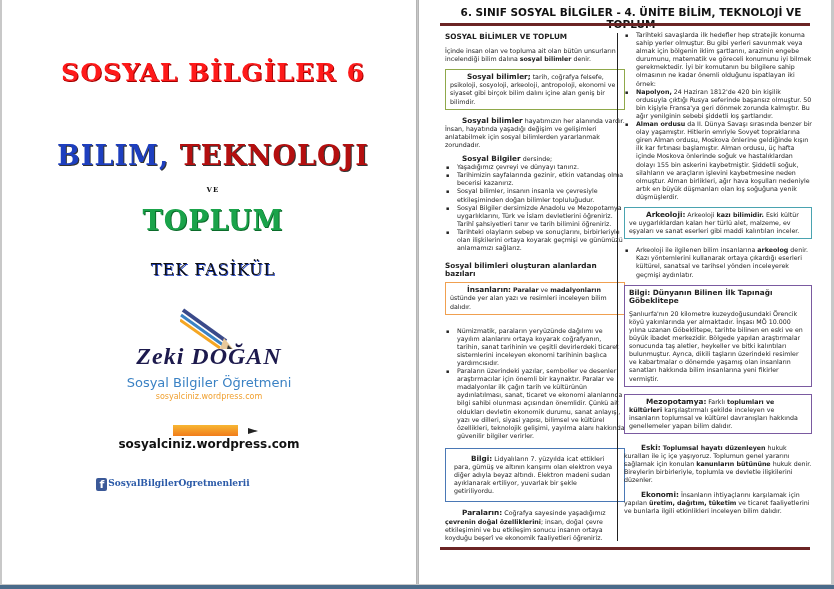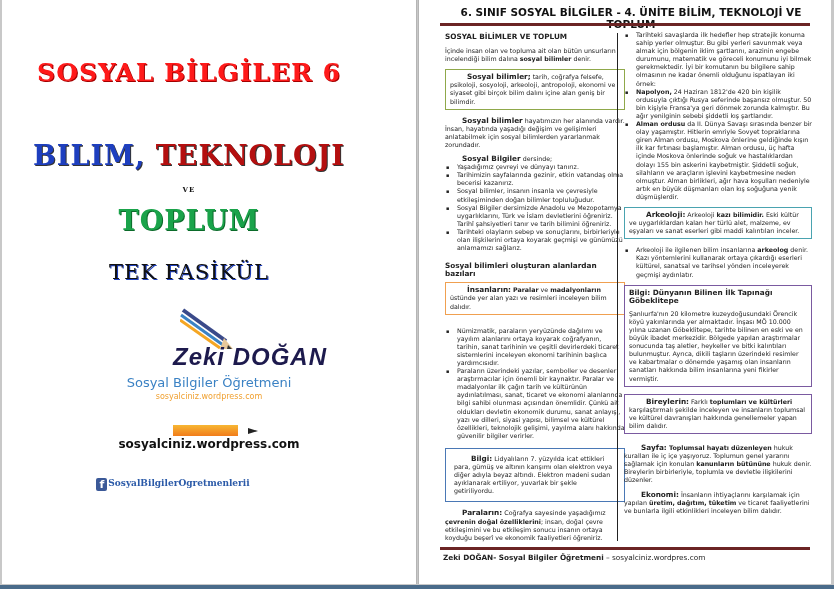--- a/index.html
+++ b/index.html
@@ -2,32 +2,32 @@
 <html><head>
 <meta charset="utf-8">
 <style>
   html,body{margin:0;padding:0;}
   body{width:834px;height:589px;background:#d9d9d9;position:relative;overflow:hidden;font-family:"DejaVu Sans",sans-serif;}
   .viewer{position:absolute;left:0;top:0;width:834px;height:586px;background:#c8c8c8;}
   .page{position:absolute;background:#fff;top:0;height:584px;}
   .page-left{left:2px;width:414px;border-right:1px solid #b5b5b5;}
   .page-right{left:418px;width:412px;border-left:1px solid #b5b5b5;}
   .bottom-bar{position:absolute;left:0;top:585px;width:834px;height:4px;background:#4a6b8a;}
-  .c-title{position:absolute;left:0;width:374px;text-align:center;font-family:"DejaVu Serif",serif;font-weight:bold;letter-spacing:1px;}
+  .c-title{position:absolute;left:0;width:374px;text-align:center;font-family:"DejaVu Serif",serif;font-weight:bold;letter-spacing:1px;padding-left:24px;}
   .t1{top:58px;font-size:25px;color:#ff1a1a;text-shadow:1px 1px 0 #a30000;}
   .t2{top:112px;font-size:9px;color:#111;}
   .t3{top:140px;font-size:27px;text-shadow:1px 1px 0 #333;}
   .t3 .blue{color:#1e3fbf;}
   .t3 .red{color:#b40f0f;}
   .t4{top:185px;font-size:7px;color:#111;}
   .t5{top:205px;font-size:27px;color:#1aa34a;text-shadow:1px 1px 0 #0b6b2a;}
-  .t6{top:260px;font-size:21px;color:#111;font-weight:normal;text-shadow:1px 1px 0 #1e3fbf;}
+  .t6{top:260px;font-size:16px;color:#111;font-weight:normal;text-shadow:1px 1px 0 #1e3fbf;}
 
   .pencil{position:absolute;left:178px;top:307px;width:60px;height:45px;}
-  .zeki{position:absolute;left:0;width:414px;top:343px;text-align:center;font-family:Liberation Sans, sans-serif;font-style:italic;font-weight:bold;font-size:24px;color:#1d1a4d;letter-spacing:1px;padding-left:41px;}
+  .zeki{position:absolute;left:0;width:414px;top:343px;text-align:center;font-family:Liberation Serif, serif;font-style:italic;font-weight:bold;font-size:24px;color:#1d1a4d;letter-spacing:1px;}
   .teacher{position:absolute;left:0;width:414px;top:375px;text-align:center;font-size:13px;color:#3b82c4;}
   .site-small{position:absolute;left:0;width:414px;top:392px;text-align:center;font-size:8px;color:#f0a030;}
   .pen-bar{position:absolute;left:171px;top:425px;width:65px;height:11px;background:linear-gradient(#f7b733,#f17c1b);}
   .pen-tip{position:absolute;left:246px;top:428px;width:0;height:0;border-left:10px solid #222;border-top:3px solid transparent;border-bottom:3px solid transparent;}
   .site-big{position:absolute;left:0;width:414px;top:437px;text-align:center;font-size:12px;font-weight:bold;color:#111;}
   .fb{position:absolute;left:0;width:342px;top:478px;text-align:center;font-family:"DejaVu Serif",serif;font-size:9px;font-weight:bold;color:#2b5aa8;}
   .fb-icon{display:inline-block;width:11px;height:13px;background:#3b5998;color:#fff;font-size:11px;line-height:14px;text-align:center;border-radius:2px;vertical-align:-2px;margin-right:1px;font-family:"DejaVu Sans",sans-serif;}
 
   
   .hdr{position:absolute;left:33px;width:358px;top:6px;text-align:center;font-weight:bold;font-size:10.5px;color:#111;}
@@ -147,26 +147,25 @@
       <ul>
         <li><span>Arkeoloji ile ilgilenen bilim insanlarına </span><b>arkeolog</b><span> denir. Kazı yöntemlerini kullanarak ortaya çıkardığı eserleri kültürel, sanatsal ve tarihsel yönden inceleyerek geçmişi aydınlatır.</span></li>
       </ul>
 
       <div class="box box-purple">
         <div class="h7" style="margin-bottom:5px;">Bilgi: Dünyanın Bilinen İlk Tapınağı Göbeklitepe</div>
         <div>Şanlıurfa'nın 20 kilometre kuzeydoğusundaki Örencik köyü yakınlarında yer almaktadır. İnşası MÖ 10.000 yılına uzanan Göbeklitepe, tarihte bilinen en eski ve en büyük ibadet merkezidir. Bölgede yapılan araştırmalar sonucunda taş aletler, heykeller ve bitki kalıntıları bulunmuştur. Ayrıca, dikili taşların üzerindeki resimler ve kabartmalar o dönemde yaşamış olan insanların sanatları hakkında bilim insanlarına yeni fikirler vermiştir.</div>
       </div>
 
       <div class="box box-purple">
-        <span class="lead">Bireylerin:</span><span> Farklı </span><b>toplumları ve kültürleri</b><span> karşılaştırmalı şekilde inceleyen ve insanların toplumsal ve kültürel davranışları hakkında genellemeler yapan bilim dalıdır.</span>
+        <span class="lead">Mezopotamya:</span><span> Farklı </span><b>toplumları ve kültürleri</b><span> karşılaştırmalı şekilde inceleyen ve insanların toplumsal ve kültürel davranışları hakkında genellemeler yapan bilim dalıdır.</span>
       </div>
 
-      <p style="margin-top:10px;"><span class="lead">Sayfa:</span><b> Toplumsal hayatı düzenleyen</b><span> hukuk kuralları ile iç içe yaşıyoruz. Toplumun genel yararını sağlamak için konulan </span><b>kanunların bütününe</b><span> hukuk denir. Bireylerin birbirleriyle, toplumla ve devletle ilişkilerini düzenler.</span></p>
+      <p style="margin-top:10px;"><span class="lead">Eski:</span><b> Toplumsal hayatı düzenleyen</b><span> hukuk kuralları ile iç içe yaşıyoruz. Toplumun genel yararını sağlamak için konulan </span><b>kanunların bütününe</b><span> hukuk denir. Bireylerin birbirleriyle, toplumla ve devletle ilişkilerini düzenler.</span></p>
 
       <p><span class="lead">Ekonomi:</span><span> İnsanların ihtiyaçlarını karşılamak için yapılan </span><b>üretim, dağıtım, tüketim</b><span> ve ticaret faaliyetlerini ve bunlarla ilgili etkinlikleri inceleyen bilim dalıdır.</span></p>
     </div>
 
     <div class="ftr-rule"></div>
-    <div class="ftr"><span class="nm">Zeki DOĞAN- Sosyal Bilgiler Öğretmeni</span><span> – </span><span>sosyalciniz.wordpres.com</span></div>
     <div class="pg">Sayfa 1</div>
   </div>
 </div>
 <div class="bottom-bar"></div>
 
 </body></html>

